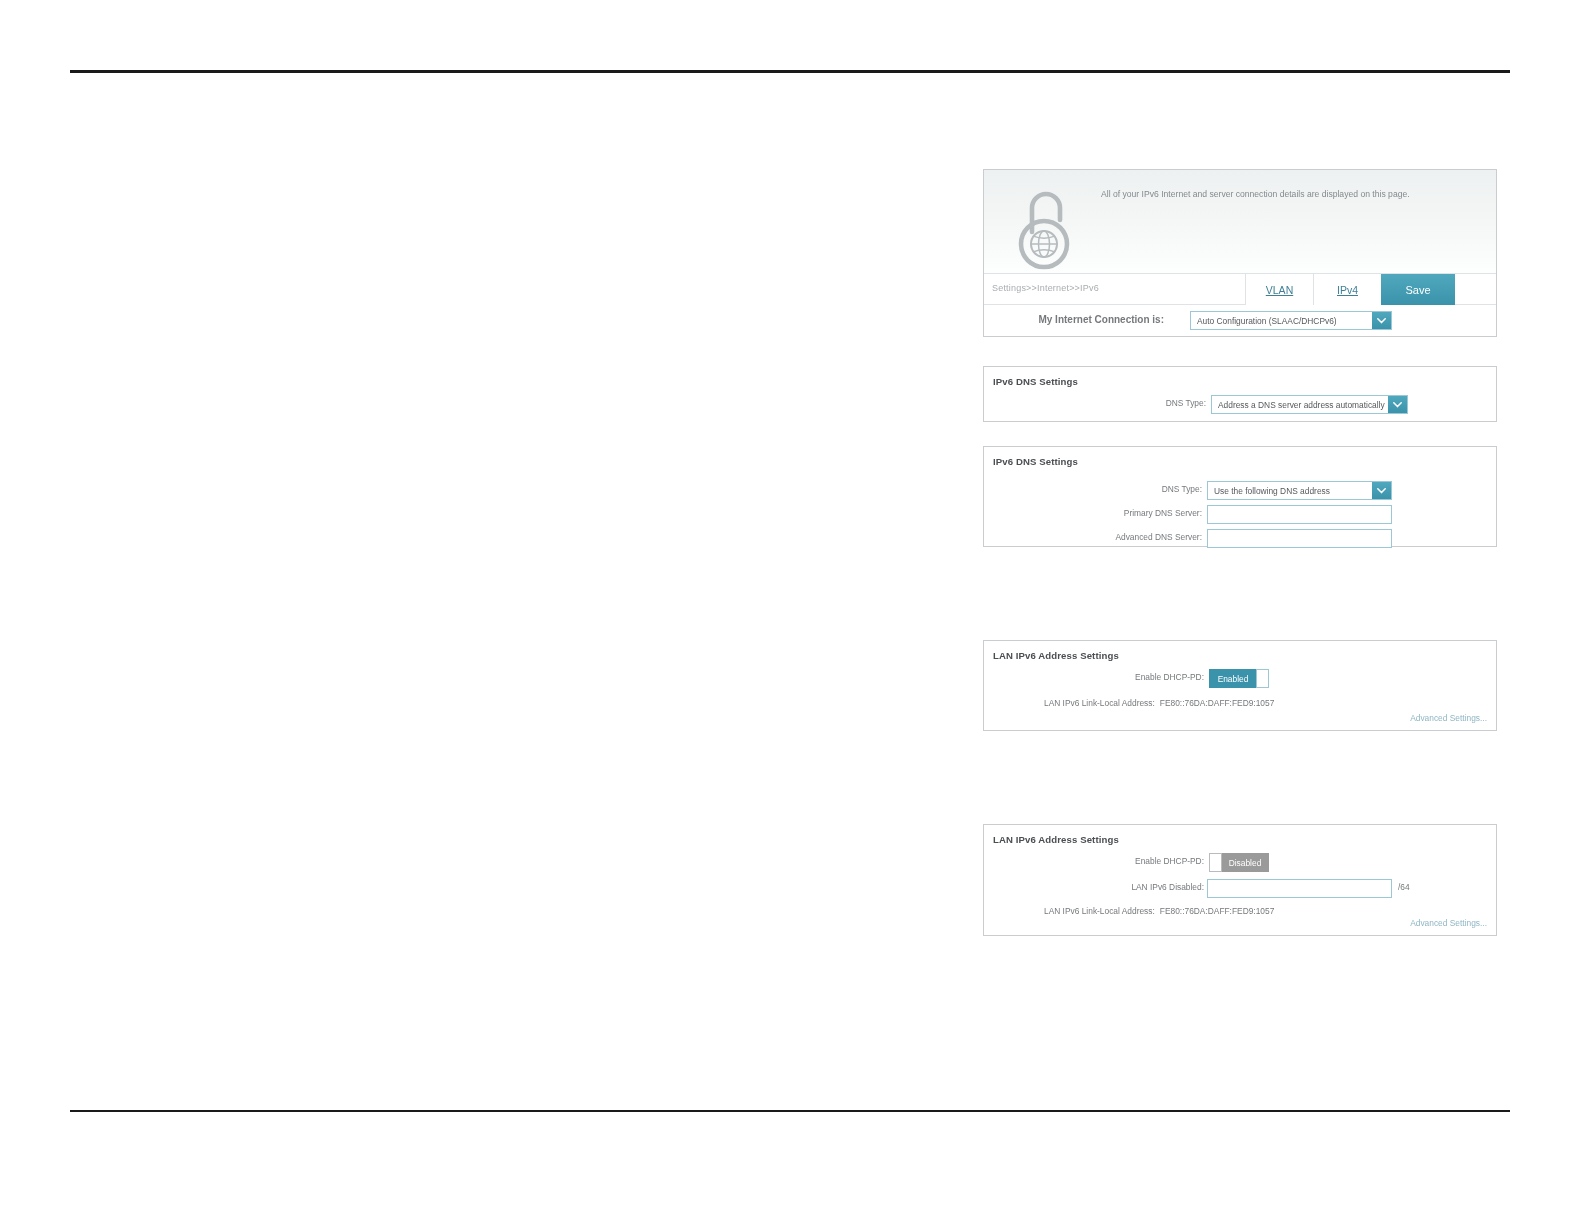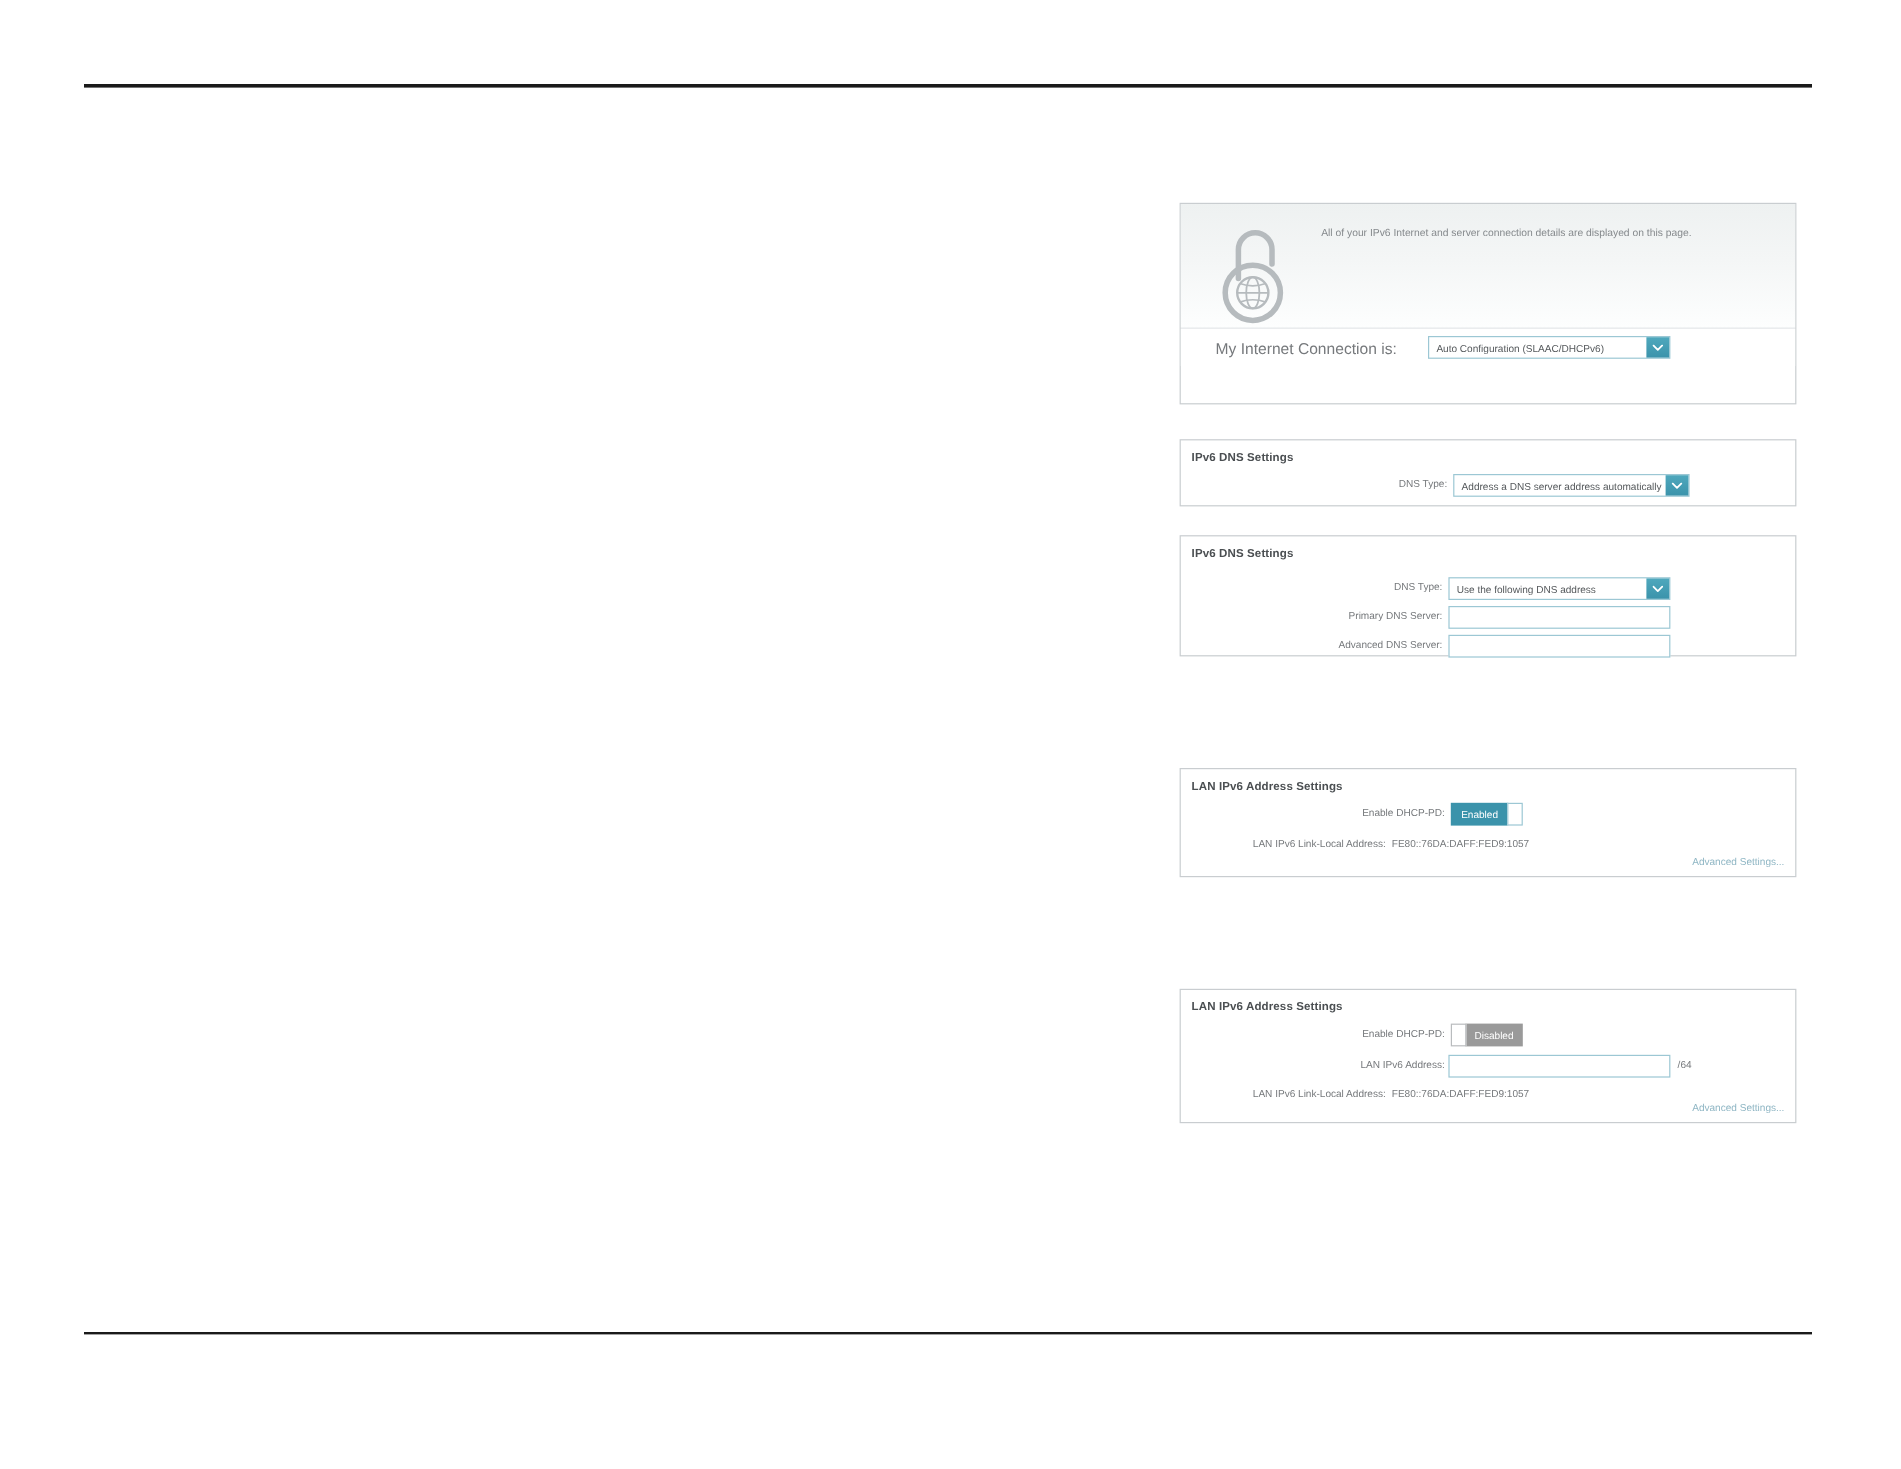--- a/index.html
+++ b/index.html
@@ -123,23 +123,24 @@
 
   .conn-row {
     position: relative;
     height: 31px;
     background: #ffffff;
   }
   .conn-label {
     position: absolute;
     right: 332px;
     top: 9px;
-    font-size: 13px;
+    font-size: 10px;
     color: #76797c;
     white-space: nowrap;
+    font-weight: bold;
   }
 
   
   .select {
     position: absolute;
     height: 19px;
     border: 1px solid #9cc7d4;
     background: #ffffff;
     box-sizing: border-box;
     display: flex;
@@ -317,20 +318,28 @@
         <line x1="25" y1="58" x2="51" y2="58" stroke="#b6bbbe" stroke-width="1.5"></line>
         <path d="M27.2 50.2 Q38 54.2 48.8 50.2" fill="none" stroke="#b6bbbe" stroke-width="1.4"></path>
         <path d="M27.2 65.8 Q38 61.8 48.8 65.8" fill="none" stroke="#b6bbbe" stroke-width="1.4"></path>
       </svg>
     </div>
     <div class="hero-text">
       <div class="hero-sub">All of your IPv6 Internet and server connection details are displayed on this page.</div>
     </div>
   </div>
 
+  <div class="crumb-row">
+    <div class="crumb">Settings&gt;&gt;Internet&gt;&gt;IPv6</div>
+    <div class="tabs">
+      <div class="tab">VLAN</div>
+      <div class="tab">IPv4</div>
+      <div class="tab save">Save</div>
+    </div>
+  </div>
 
   <div class="conn-row">
     <div class="conn-label">My Internet Connection is:</div>
     <div class="select" style="left:206px; top:6px; width:202px;">
       <div class="sel-val">Auto Configuration (SLAAC/DHCPv6)</div>
       <div class="sel-arrow">
         <svg width="9" height="6" viewBox="0 0 9 6">
             <path d="M0.8 0.8 L4.5 4.6 L8.2 0.8" fill="none" stroke="#ffffff" stroke-width="1.5" stroke-linecap="round" stroke-linejoin="round"></path>
           </svg>
       </div>
@@ -391,21 +400,21 @@
 <div class="panel" id="lan-disabled-panel">
   <div class="section-title">LAN IPv6 Address Settings</div>
 
   <div class="field-label" style="left:60px; top:31px; width:160px;">Enable DHCP-PD:</div>
   <div class="toggle off" style="left:225px; top:28px;">
     <div class="tg-fill"></div>
     <div class="tg-text">Disabled</div>
     <div class="tg-knob"></div>
   </div>
 
-  <div class="field-label" style="left:60px; top:57px; width:160px;">LAN IPv6 Address:</div>
+  <div class="field-label" style="left:60px; top:57px; width:160px;">LAN IPv6 Disabled:</div>
   <input class="text-input" style="left: 223px; top: 54px; width: 185px;" type="text" value="">
   <div class="suffix" style="left:414px; top:57px;">/64</div>
 
   <div class="static-row" style="left:60px; top:81px;">
     <span class="sr-label">LAN IPv6 Link-Local Address:</span><span class="sr-value">FE80::76DA:DAFF:FED9:1057</span>
   </div>
 
   <a class="adv-link" style="top:93px;" href="#">Advanced Settings...</a>
 </div>
 

